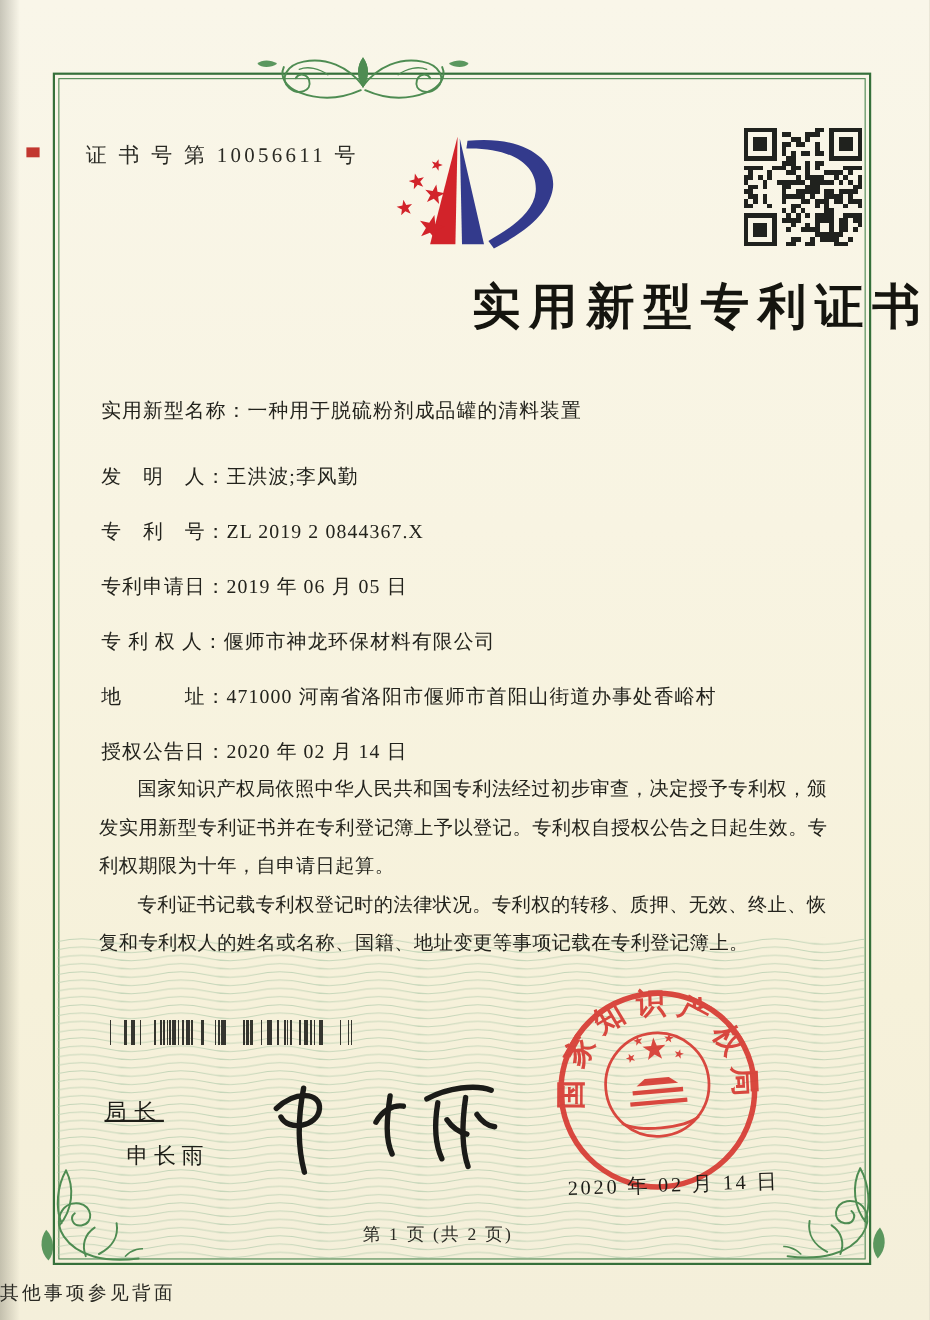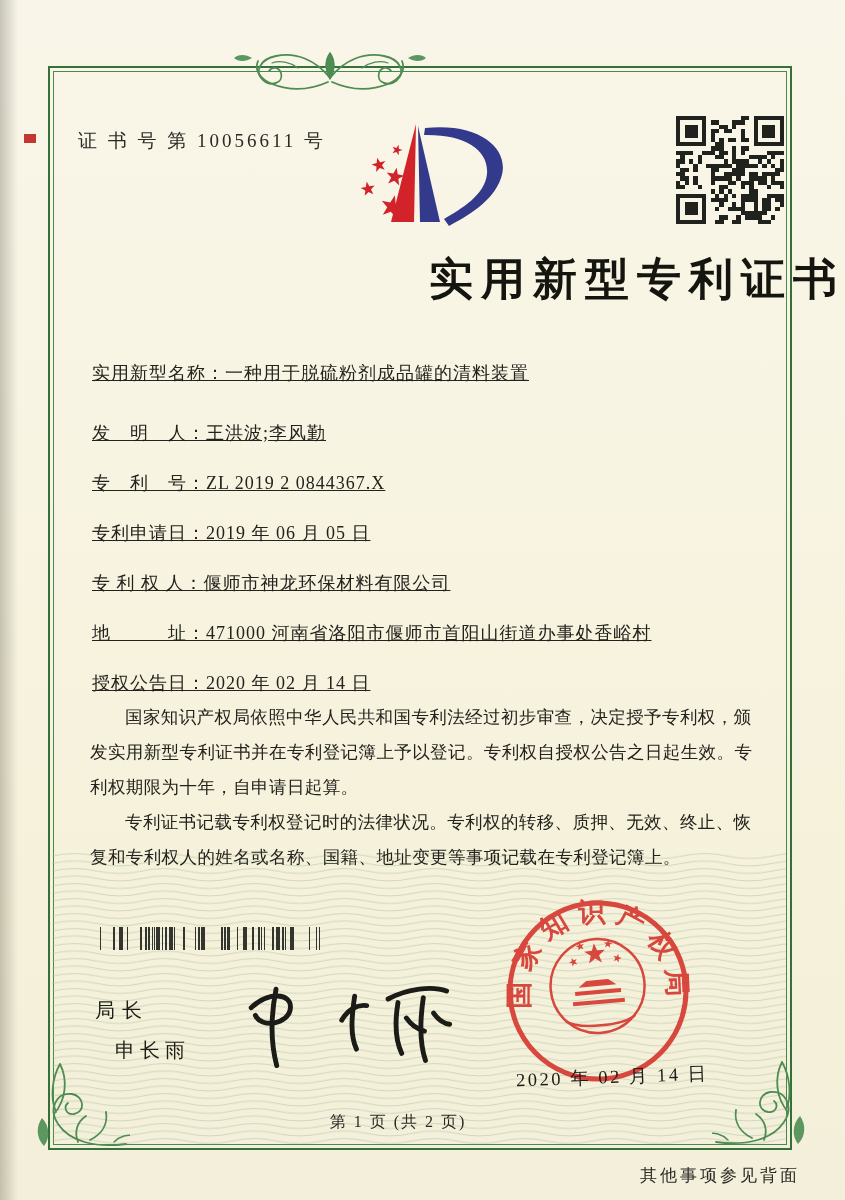--- a/index.html
+++ b/index.html
@@ -16,35 +16,35 @@
   .waves{position:absolute;left:52px;top:852px;width:734px;height:292px;}
   .orn-top{position:absolute;left:212px;top:44px;}
   .orn-bl{position:absolute;left:30px;top:1058px;}
   .orn-br{position:absolute;left:712px;top:1056px;}
   .red-mark{position:absolute;left:24px;top:134px;width:12px;height:9px;background:#c2372f;}
   .cert-no{position:absolute;left:78px;top:128px;font-size:19px;letter-spacing:3px;color:#2a2a24;white-space:nowrap;}
   .logo{position:absolute;left:335px;top:116px;}
   .qr{position:absolute;left:676px;top:116px;}
   .title{position:absolute;left:0;top:250px;width:845px;margin:0;text-align:right;
     font-size:44px;font-weight:700;letter-spacing:8px;color:#15150f;}
-  .f-row{position:absolute;left:92px;font-size:18px;letter-spacing:1px;white-space:nowrap;color:#23231d;text-decoration:underline;}
+  .f-row{position:absolute;left:92px;font-size:18px;letter-spacing:1px;white-space:nowrap;color:#23231d;}
   .grant-no{position:absolute;left:432px;top:671px;font-size:18px;letter-spacing:1px;white-space:nowrap;color:#23231d;}
   .paras{position:absolute;left:90px;top:700px;width:676px;font-size:17.5px;line-height:35px;
     letter-spacing:.4px;color:#23231d;}
   .paras p{margin:0;text-indent:2em;}
   .barcode{position:absolute;left:100px;top:927px;}
-  .officer-role{position:absolute;left:95px;top:997px;font-size:20px;letter-spacing:7px;color:#1e1e18;}
+  .officer-role{position:absolute;left:95px;top:997px;font-size:20px;letter-spacing:7px;color:#1e1e18;text-decoration:underline;}
   .officer-name{position:absolute;left:95px;top:1037px;font-size:20px;letter-spacing:5px;color:#1e1e18;margin-left:20px;}
   .sig{position:absolute;left:232px;top:960px;transform:rotate(-2deg);}
   .seal{position:absolute;left:503px;top:896px;transform:rotate(-5deg);opacity:.9;}
   .seal-date{position:absolute;left:516px;top:1064px;font-size:18.5px;letter-spacing:2.5px;
     color:#1d1d18;transform:rotate(-2deg);white-space:nowrap;}
   .page-info{position:absolute;left:48px;top:1112px;width:700px;text-align:center;
     font-size:16px;letter-spacing:2px;color:#2a2a24;}
-  .back-note{position:absolute;left:0;top:1164px;width:800px;text-align:right;
+  .back-note{position:absolute;left:0;top:1164px;width:800px;text-align:left;
     font-size:17px;letter-spacing:3px;color:#2a2a24;}
 </style>
 </head>
 <body>
 
 <div class="page">
 
   <div class="edge-shadow"></div>
 
   <div class="frame-outer">

